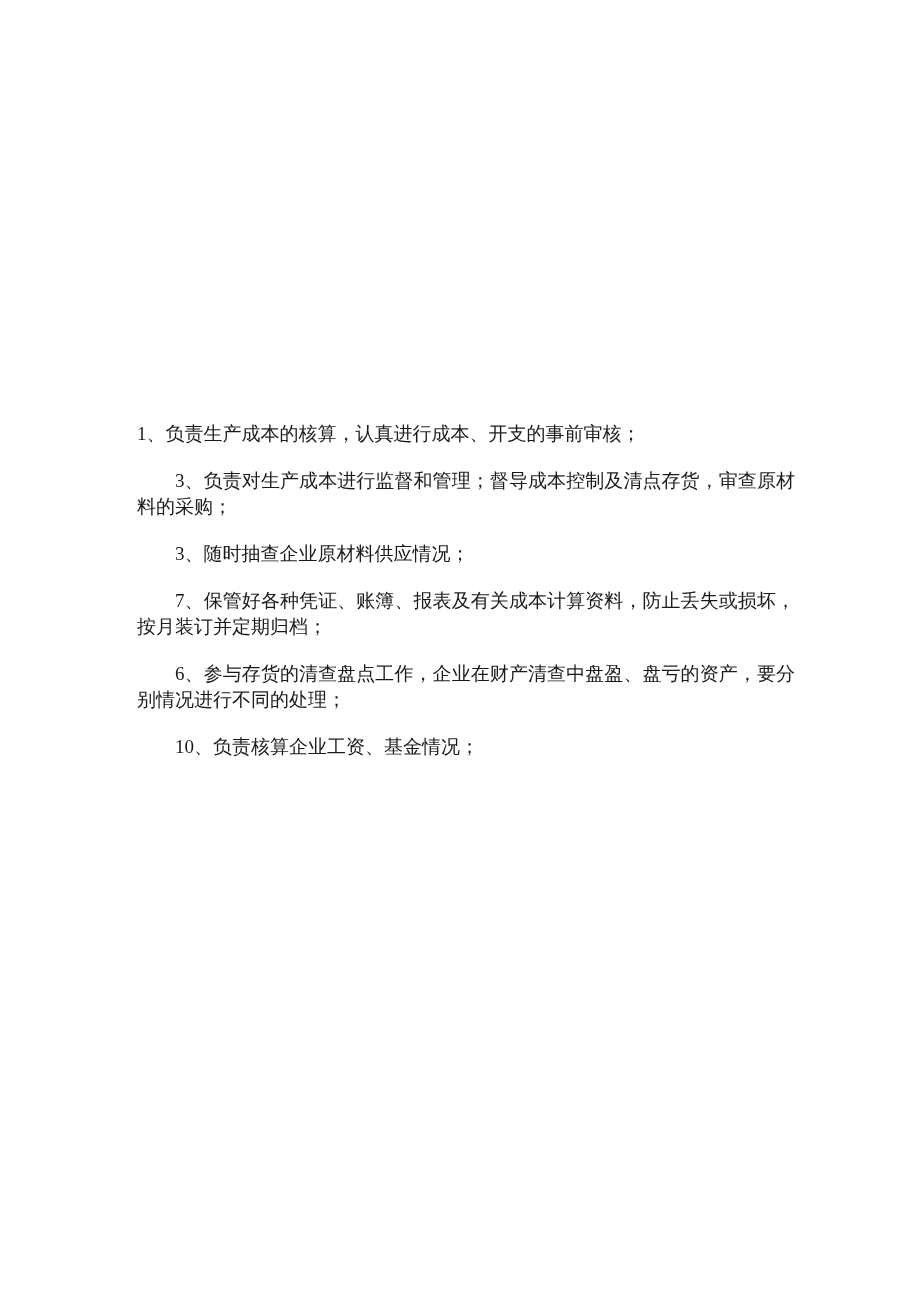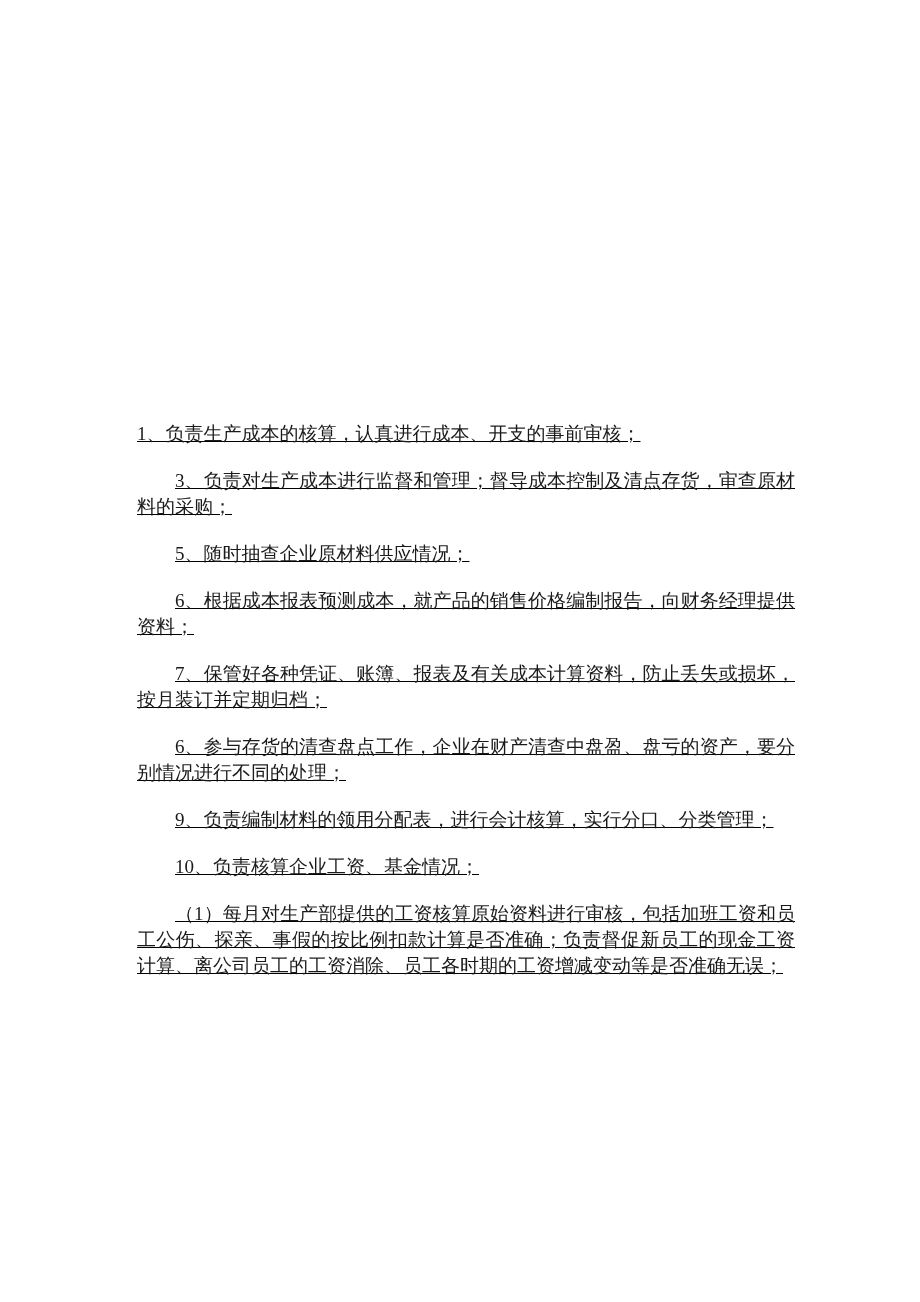--- a/index.html
+++ b/index.html
@@ -13,21 +13,20 @@
     height: 1302px;
     background: #ffffff;
     overflow: hidden;
     font-family: "Liberation Serif", "DejaVu Serif", serif;
   }
   .doc-content {
     position: absolute;
     left: 137px;
     top: 421px;
     width: 658px;
-    text-decoration: underline;
   }
   .doc-content p {
     margin: 0 0 21px 0;
     font-size: 19px;
     line-height: 26px;
     color: #1a1a1a;
     text-indent: 2em;
     text-align: justify;
     text-justify: inter-ideograph;
     word-break: break-all;
@@ -39,21 +38,18 @@
     margin-top: 18px;
   }
 </style>
 </head>
 <body>
 
 <div class="page">
   <div class="doc-content">
     <p class="no-indent">1、负责生产成本的核算，认真进行成本、开支的事前审核；</p>
     <p class="gap-before">3、负责对生产成本进行监督和管理；督导成本控制及清点存货，审查原材料的采购；</p>
-    <p>5、随时抽查企业原材料供应情况；</p>
-    <p>6、根据成本报表预测成本，就产品的销售价格编制报告，向财务经理提供资料；</p>
+    <p>3、随时抽查企业原材料供应情况；</p>
     <p>7、保管好各种凭证、账簿、报表及有关成本计算资料，防止丢失或损坏，按月装订并定期归档；</p>
     <p>6、参与存货的清查盘点工作，企业在财产清查中盘盈、盘亏的资产，要分别情况进行不同的处理；</p>
-    <p>9、负责编制材料的领用分配表，进行会计核算，实行分口、分类管理；</p>
     <p class="gap-before">10、负责核算企业工资、基金情况；</p>
-    <p>（1）每月对生产部提供的工资核算原始资料进行审核，包括加班工资和员工公伤、探亲、事假的按比例扣款计算是否准确；负责督促新员工的现金工资计算、离公司员工的工资消除、员工各时期的工资增减变动等是否准确无误；</p>
   </div>
 </div>
 
 </body></html>

